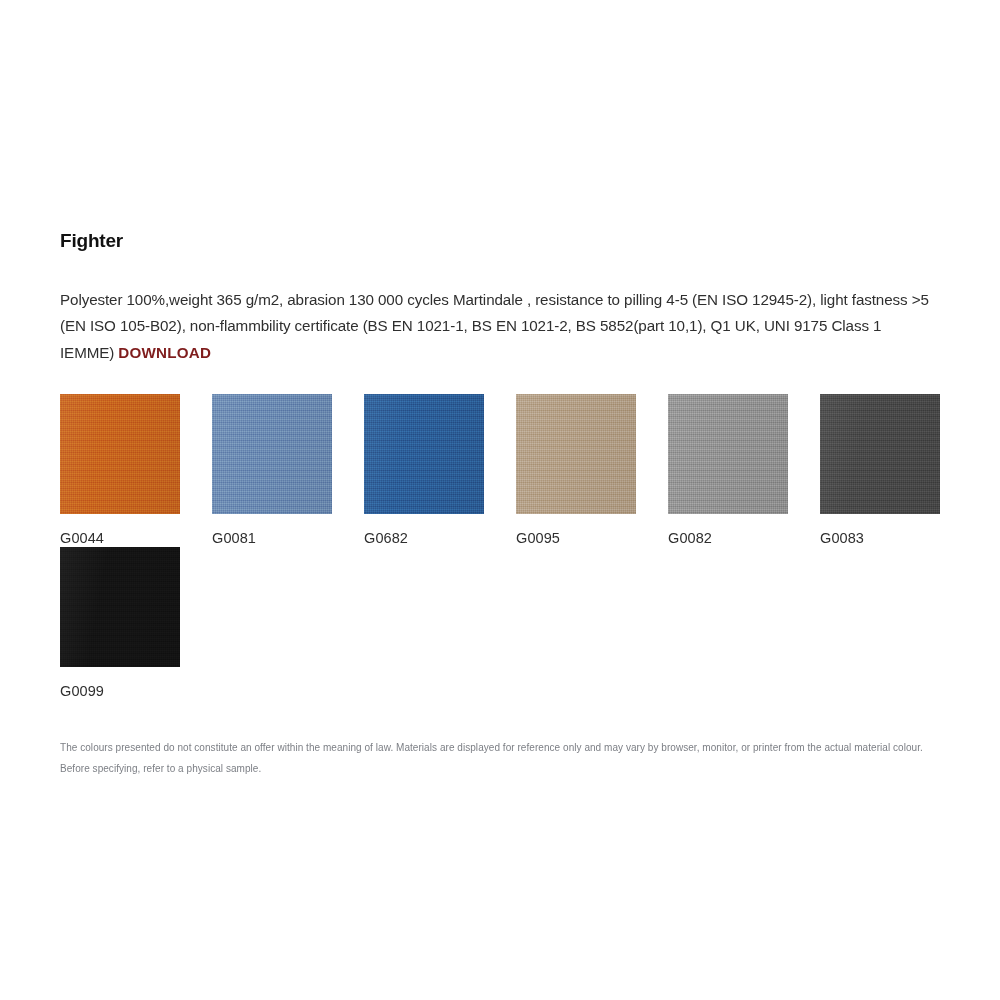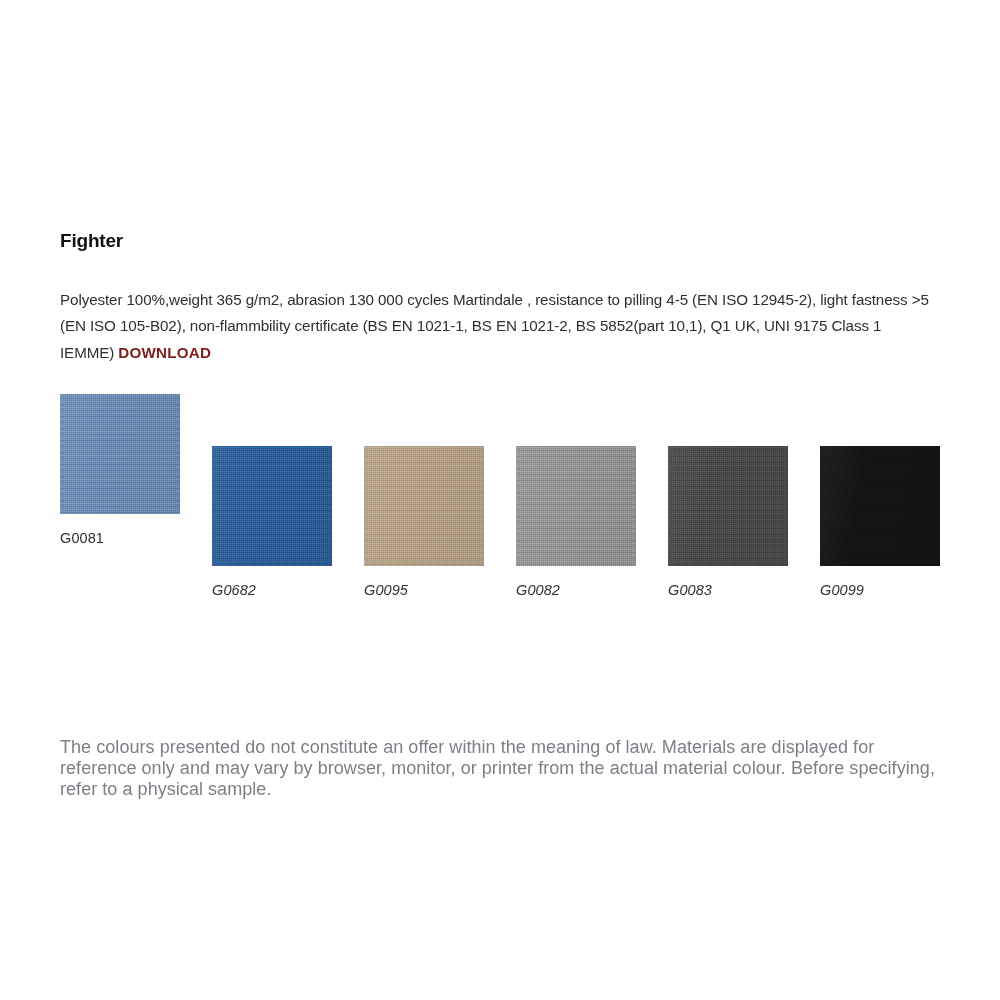--- a/index.html
+++ b/index.html
@@ -56,22 +56,20 @@
     width: 880px;
     display: grid;
     grid-template-columns: repeat(6, 120px);
     column-gap: 32px;
     row-gap: 0px;
   }
   .swatch-cell {
     width: 120px;
   }
   .swatch-cell.row2 {
-    margin-top: 52px;
-    font-style: italic;
   }
   .swatch-chip {
     width: 120px;
     height: 120px;
     position: relative;
     overflow: hidden;
     display: block;
   }
   .swatch-chip .weave {
     position: absolute;
@@ -108,39 +106,46 @@
     font-size: 14.5px;
     line-height: 18px;
     color: #2f2f2f;
     letter-spacing: 0.1px;
   }
   .disclaimer {
     position: absolute;
     left: 60px;
     top: 737px;
     width: 885px;
-    font-size: 18px;
+    font-size: 10px;
     line-height: 21px;
     color: #7c7f85;
     letter-spacing: 0.05px;
   }
 </style>
 </head>
 <body>
 
 <div class="page">
 
   <div class="content">
     <h1 class="product-title">Fighter</h1>
 
     <p class="product-desc"><span>Polyester 100%,weight 365 g/m2, abrasion 130 000 cycles Martindale , resistance to pilling 4-5 (EN ISO 12945-2), light fastness &gt;5 (EN ISO 105-B02), non-flammbility certificate (BS EN 1021-1, BS EN 1021-2, BS 5852(part 10,1), Q1 UK, UNI 9175 Class 1 IEMME) </span><a class="download-link" href="#">DOWNLOAD</a></p>
   </div>
 
   <div class="swatch-grid">
 
+    <div class="swatch-cell">
+      <span class="swatch-chip" style="background-color: rgb(201, 101, 31);">
+        <span class="weave"></span>
+        <span class="sheen"></span>
+      </span>
+      <div class="swatch-label">G0044</div>
+    </div>
 
 
 
 
 
     <div class="swatch-cell">
       <span class="swatch-chip" style="background-color: rgb(109, 140, 180);">
         <span class="weave"></span>
         <span class="sheen"></span>
       </span>

